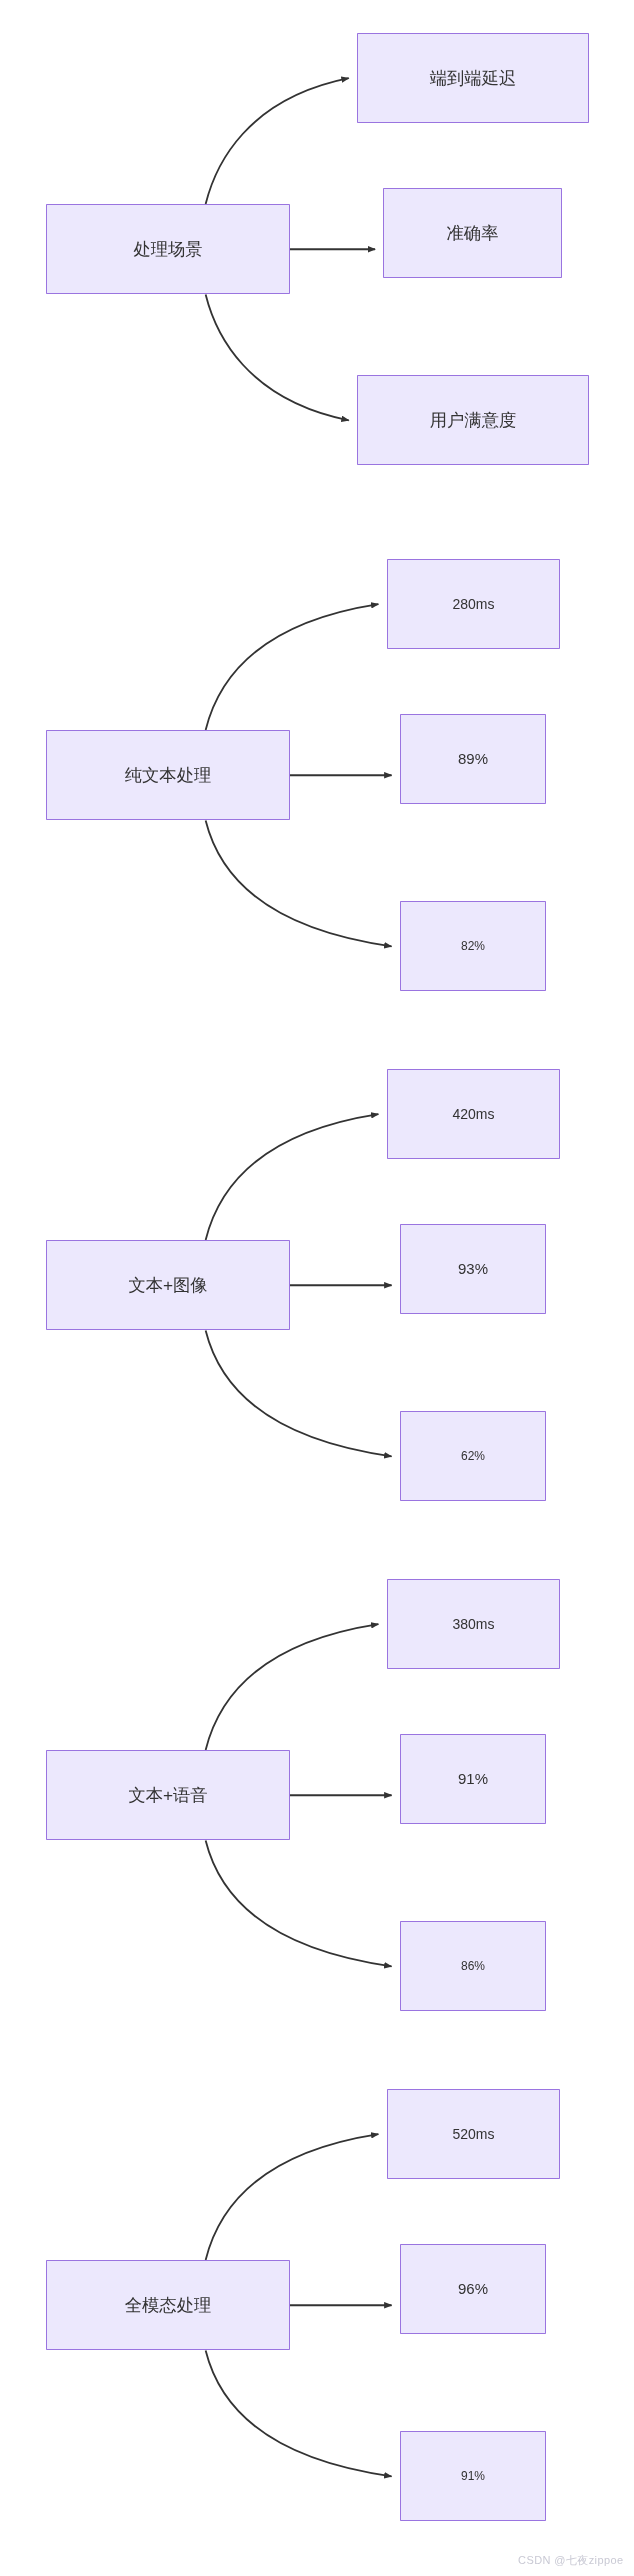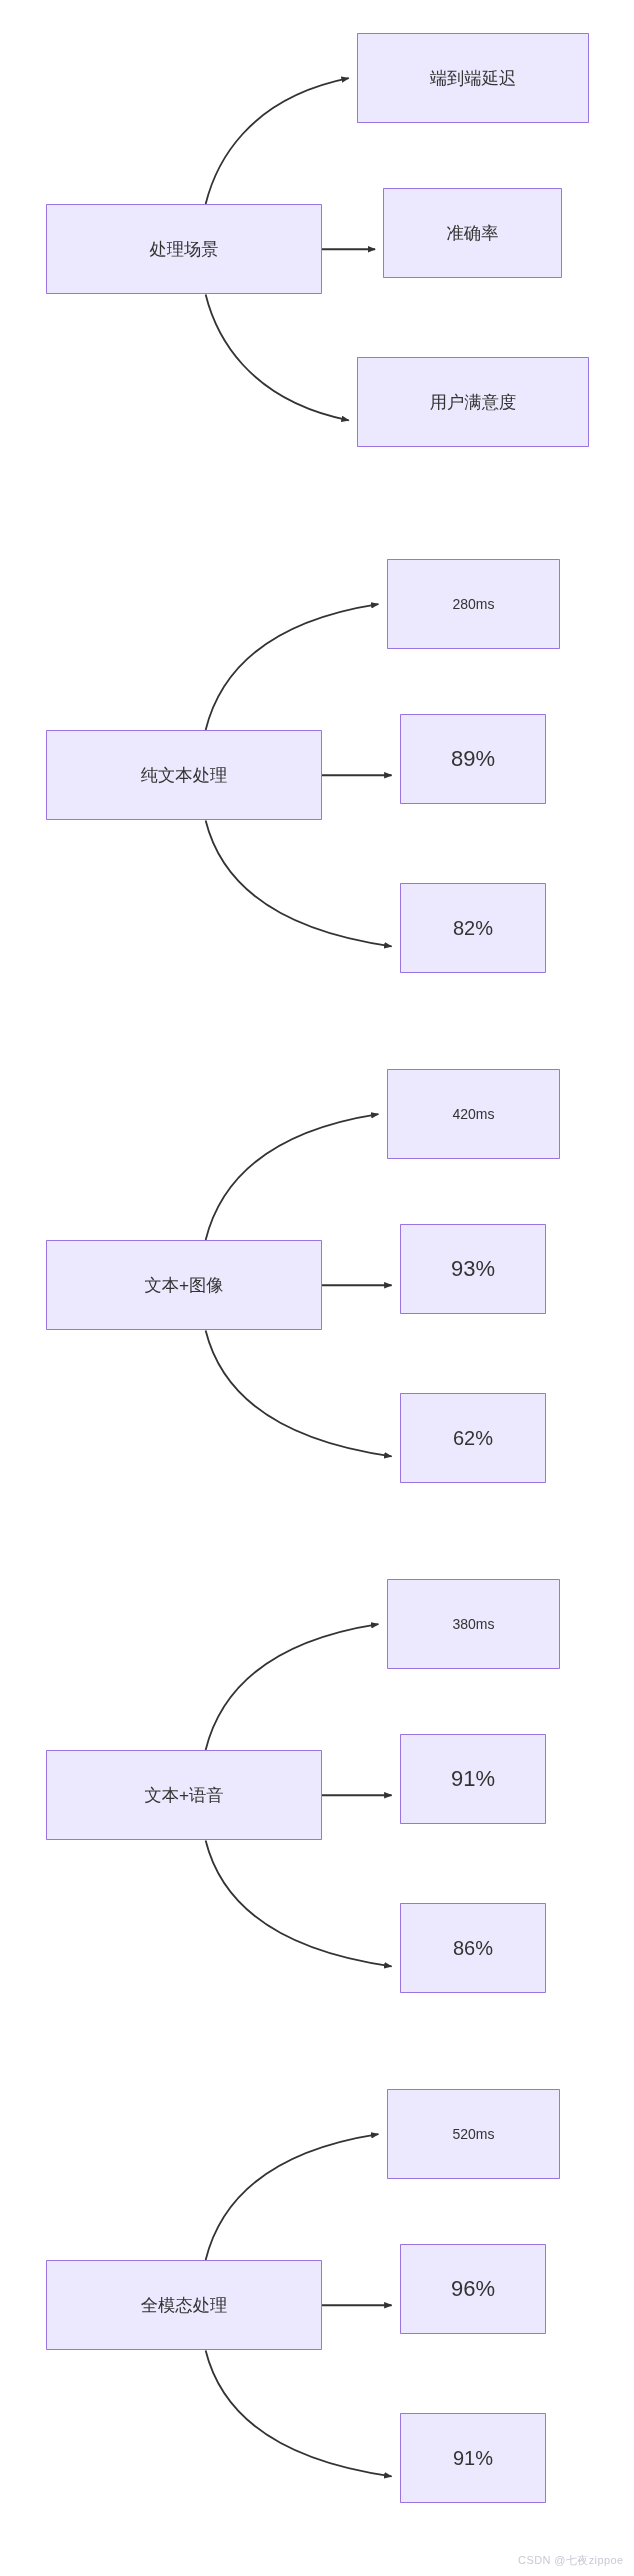--- a/index.html
+++ b/index.html
@@ -42,61 +42,61 @@
     display: flex;
     align-items: center;
     justify-content: center;
     text-align: center;
     color: #333333;
     line-height: 1.2;
   }
   .node.src {
     left: 46px;
     top: 204px;
-    width: 276px;
+    width: 244px;
     height: 90px;
     font-size: 17.3px;
   }
   .node.t0 {
     left: 357px;
     top: 33px;
     width: 232px;
     height: 90px;
     font-size: 17.3px;
   }
   .node.t1 {
     left: 383px;
     top: 188px;
     width: 179px;
     height: 90px;
     font-size: 17.3px;
   }
   .node.t2 {
     left: 357px;
-    top: 357px;
+    top: 375px;
     width: 232px;
     height: 90px;
     font-size: 17.3px;
     text-align: right;
   }
   
   .metrics .node.t0 {
     left: 387px;
     width: 173px;
     font-size: 14px;
   }
   .metrics .node.t1 {
     left: 400px;
     width: 146px;
-    font-size: 22px;
+    font-size: 15px;
   }
   .metrics .node.t2 {
     left: 400px;
     width: 146px;
-    font-size: 20px;
+    font-size: 12px;
   }
   .watermark {
     position: absolute;
     right: 11.5px;
     bottom: 8.2px;
     font-size: 11px;
     color: #c9c9d4;
     letter-spacing: 0.4px;
     white-space: nowrap;
   }

